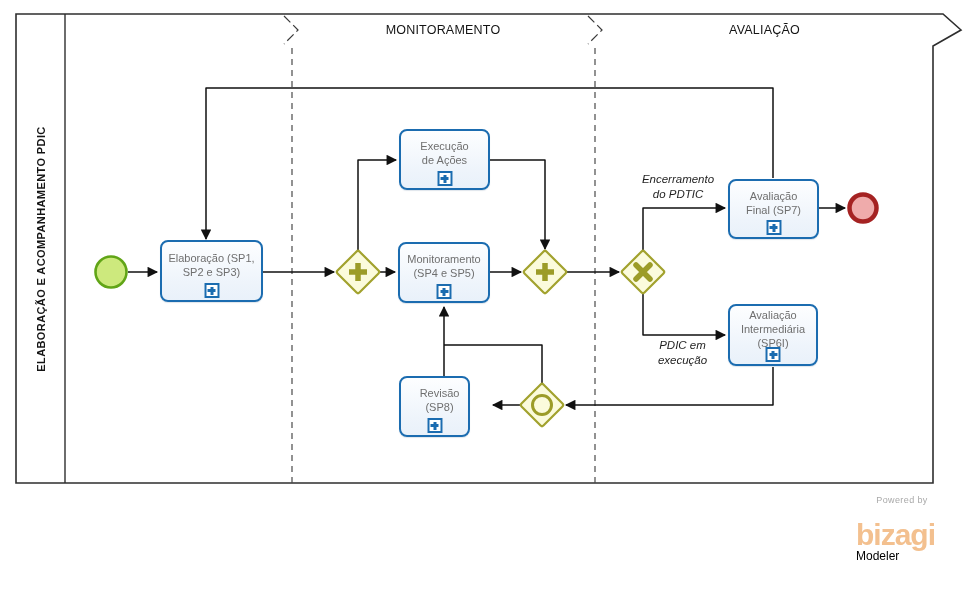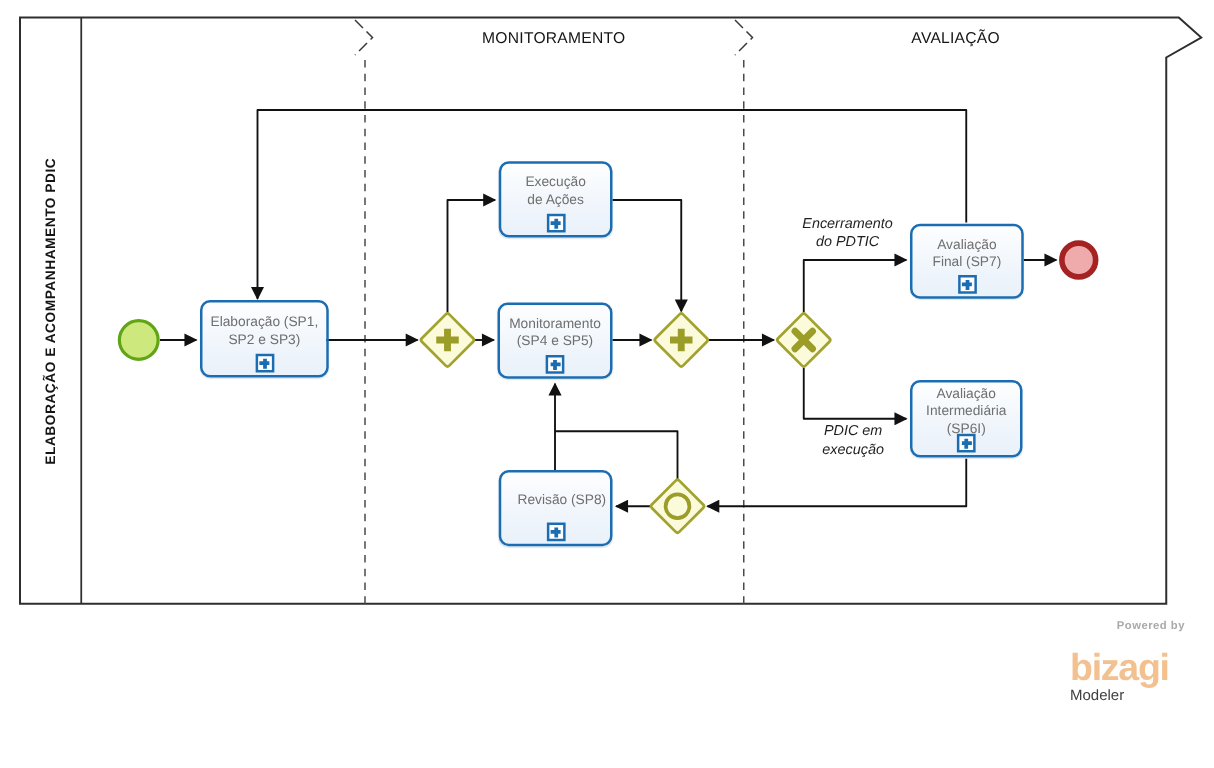--- a/index.html
+++ b/index.html
@@ -52,34 +52,34 @@
   .subprocess-marker::before{content:"";position:absolute;left:1.5px;right:1.5px;top:50%;
     margin-top:-1.5px;height:3px;background:var(--task-border);}
   .subprocess-marker::after{content:"";position:absolute;top:1.5px;bottom:1.5px;left:50%;
     margin-left:-1.5px;width:3px;background:var(--task-border);}
 
   .t-elaboracao{left:160px;top:240px;width:103px;height:62px;}
   .t-execucao{left:399px;top:129px;width:91px;height:61px;}
   .t-monitoramento{left:398px;top:242px;width:92px;height:61px;}
   .t-avaliacao-final{left:728px;top:179px;width:91px;height:60px;}
   .t-avaliacao-intermediaria{left:728px;top:304px;width:90px;height:62px;}
-  .t-revisao{left:399px;top:376px;width:91px;height:61px;padding-left:13px;}
+  .t-revisao{left:399px;top:376px;width:71px;height:61px;padding-left:13px;}
 
   .edge-label{position:absolute;font-size:11.5px;line-height:15px;color:#1f1f1f;
     text-align:center;white-space:pre-line;font-style:italic;}
   .el-encerramento{left:626px;top:172px;width:104px;}
   .el-execucao{left:630px;top:338px;width:105px;}
 
   
   .branding{position:absolute;right:23px;top:495px;width:92px;}
-  .powered-by{font-size:9px;font-weight:bold;color:#a9a9a9;text-align:right;
+  .powered-by{font-size:9px;font-weight:normal;color:#a9a9a9;text-align:center;
     letter-spacing:.4px;}
   .brand{font-size:30px;font-weight:bold;color:var(--brand-orange);line-height:28px;
     letter-spacing:-1px;margin-top:16px;}
-  .product{font-size:12px;color:#404040;margin-top:0px;}
+  .product{font-size:12px;color:#000000;margin-top:0px;}
 </style>
 </head>
 <body>
 
 <div class="canvas">
 
   <svg width="971" height="614" viewBox="0 0 971 614">
     <defs>
       <marker id="arrow" viewBox="0 0 10 10" refX="9" refY="5" markerWidth="9" markerHeight="7" orient="auto-start-reverse">
         <path d="M0,0 L10,5 L0,10 Z" fill="#111"></path>

